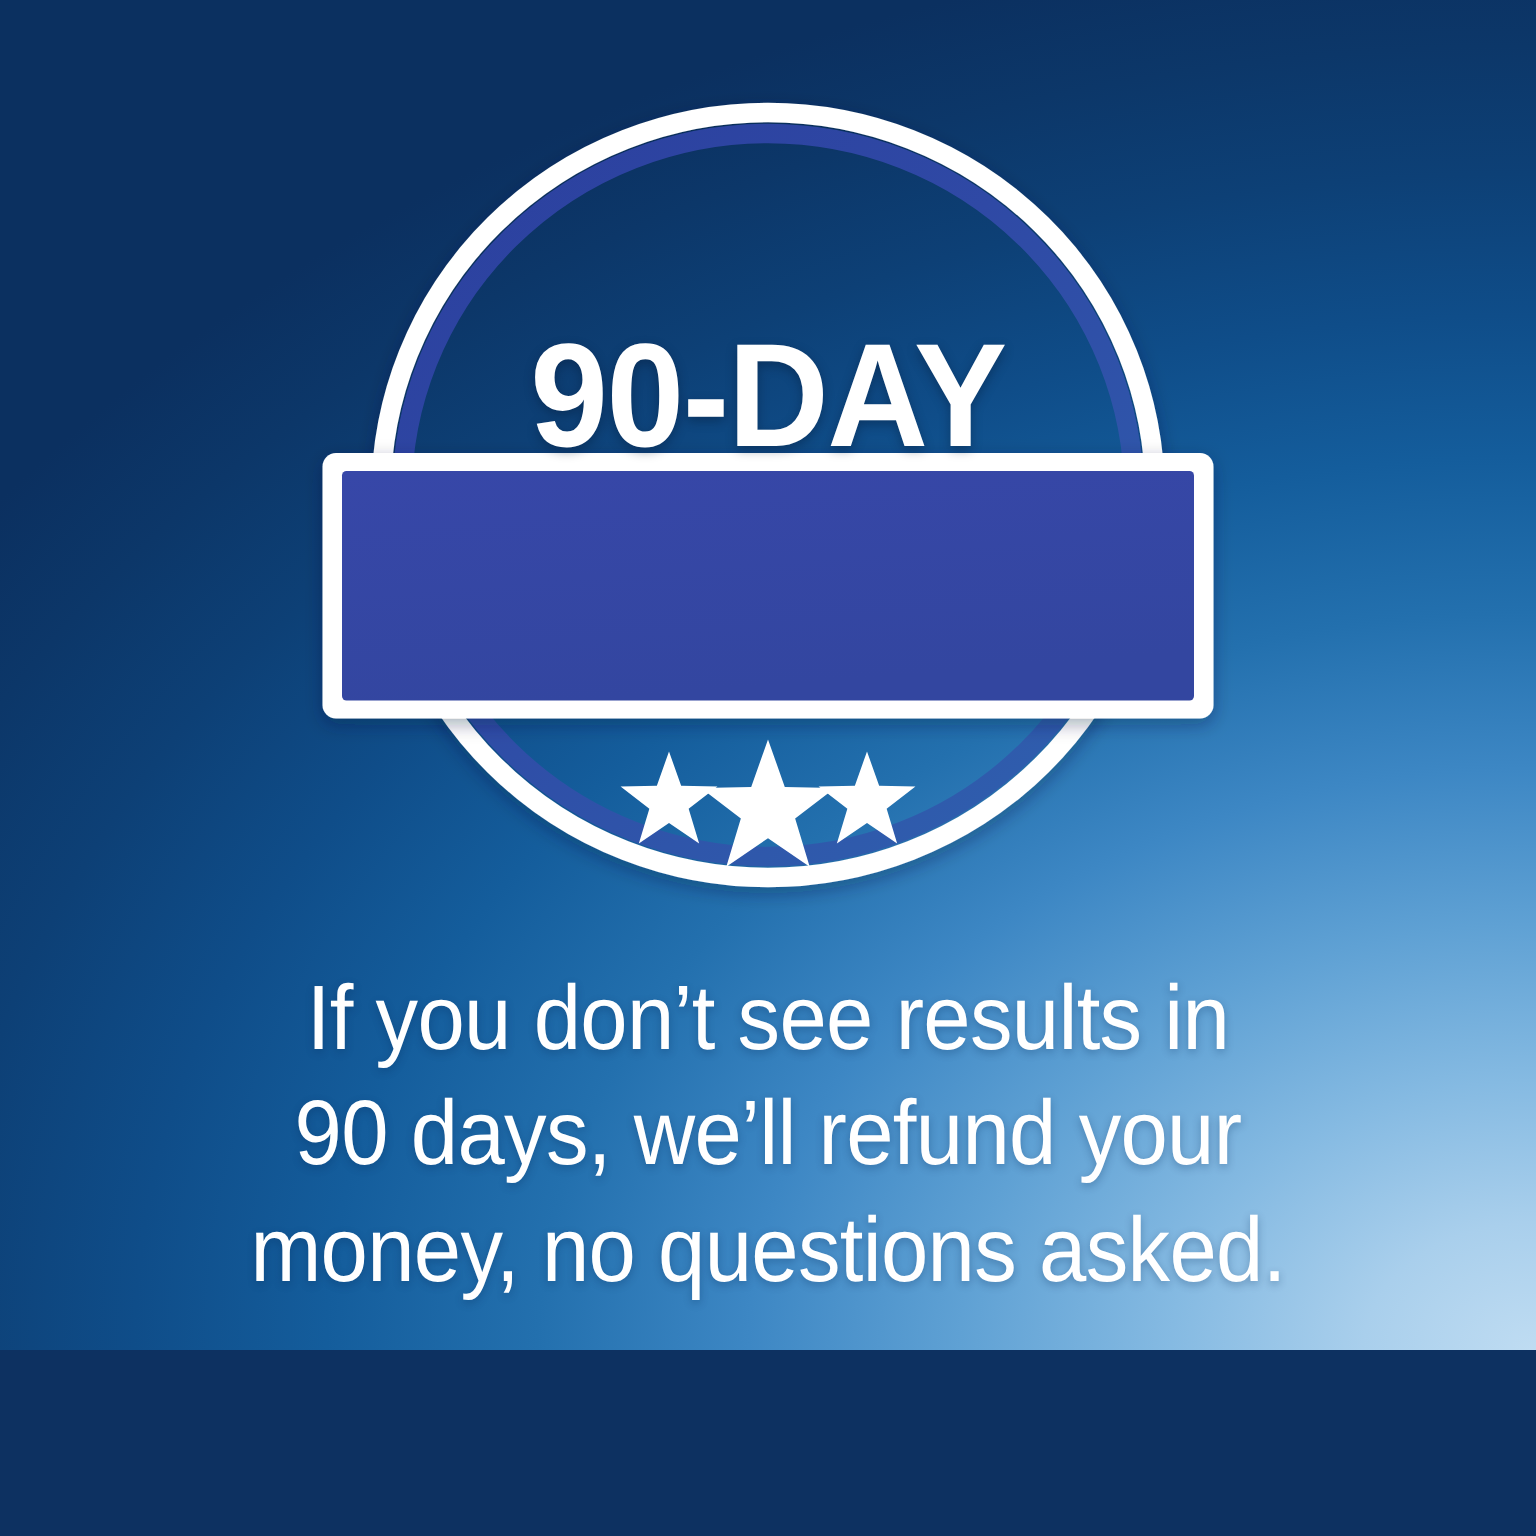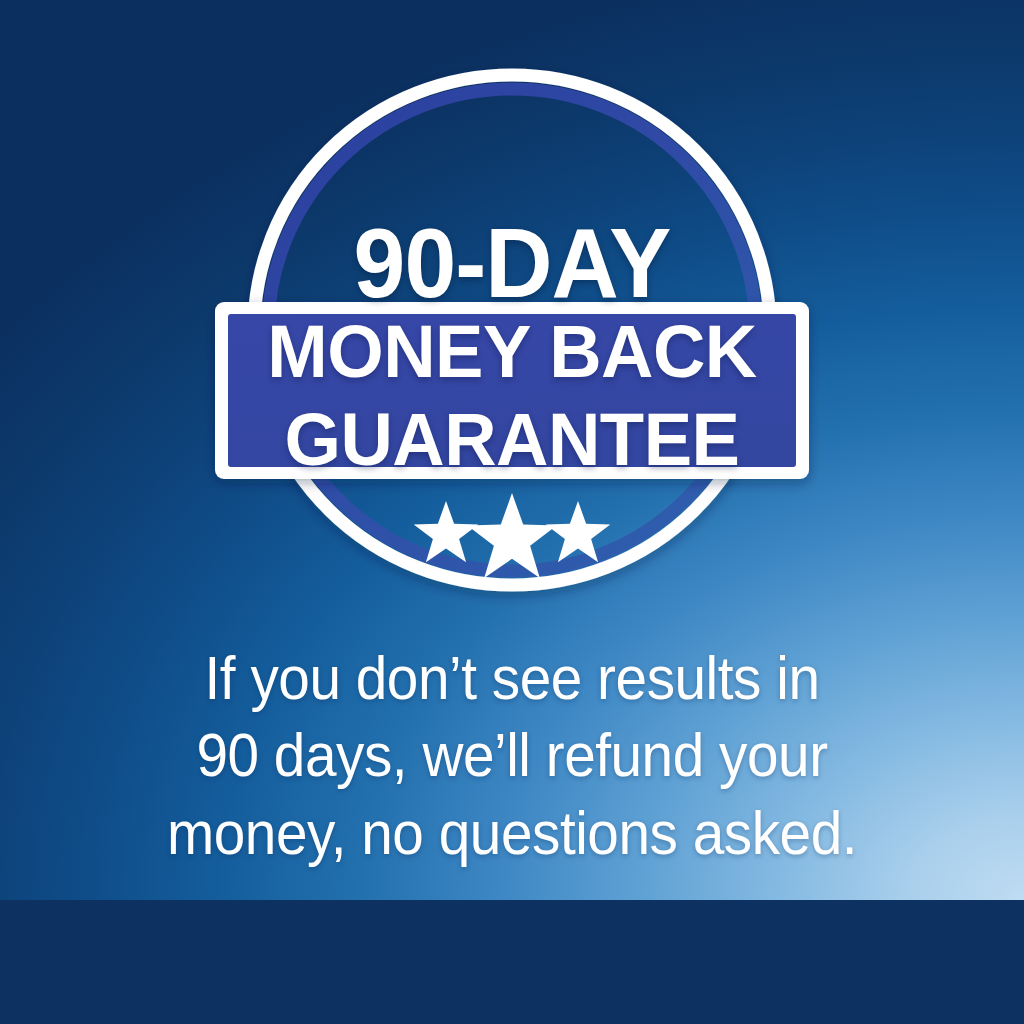--- a/index.html
+++ b/index.html
@@ -148,24 +148,20 @@
 
       <g fill="#ffffff">
         <path d="M446 439 L454.1 461.8 L478.3 462.4 L459.1 477.1 L466.1 500.3 L446 486.6 L425.9 500.3 L432.9 477.1 L413.7 462.4 L437.9 461.8 Z"></path>
         <path d="M512 431 L523.2 462.6 L556.7 463.4 L530.1 483.7 L539.8 515.9 L512 496.8 L484.2 515.9 L493.9 483.7 L467.3 463.4 L500.8 462.6 Z"></path>
         <path d="M578 439 L586.1 461.8 L610.3 462.4 L591.1 477.1 L598.1 500.3 L578 486.6 L557.9 500.3 L564.9 477.1 L545.7 462.4 L569.9 461.8 Z"></path>
       </g>
     </svg>
 
     <div class="badge-top-text">90-DAY</div>
 
-    <div class="banner-text-wrap">
-      <div class="banner-line-1">MONEY BACK</div>
-      <div class="banner-line-2">GUARANTEE</div>
-    </div>
   </div>
 
   <div class="caption">
     <span class="caption-line">If you don’t see results in</span>
     <span class="caption-line">90 days, we’ll refund your</span>
     <span class="caption-line">money, no questions asked.</span>
   </div>
 
 </div>
 

